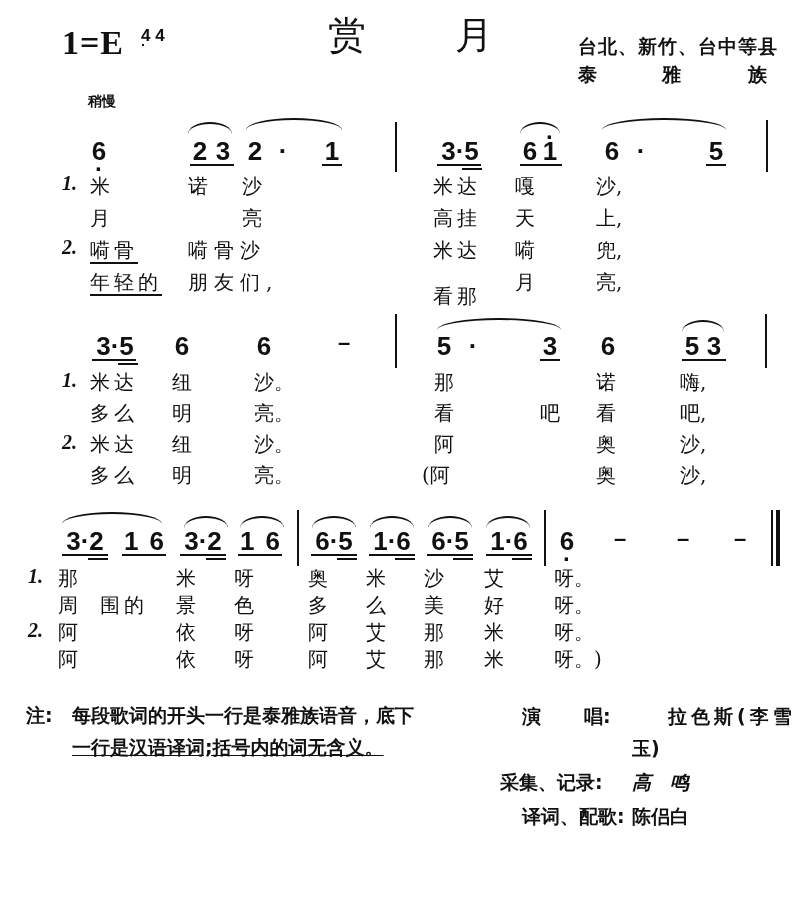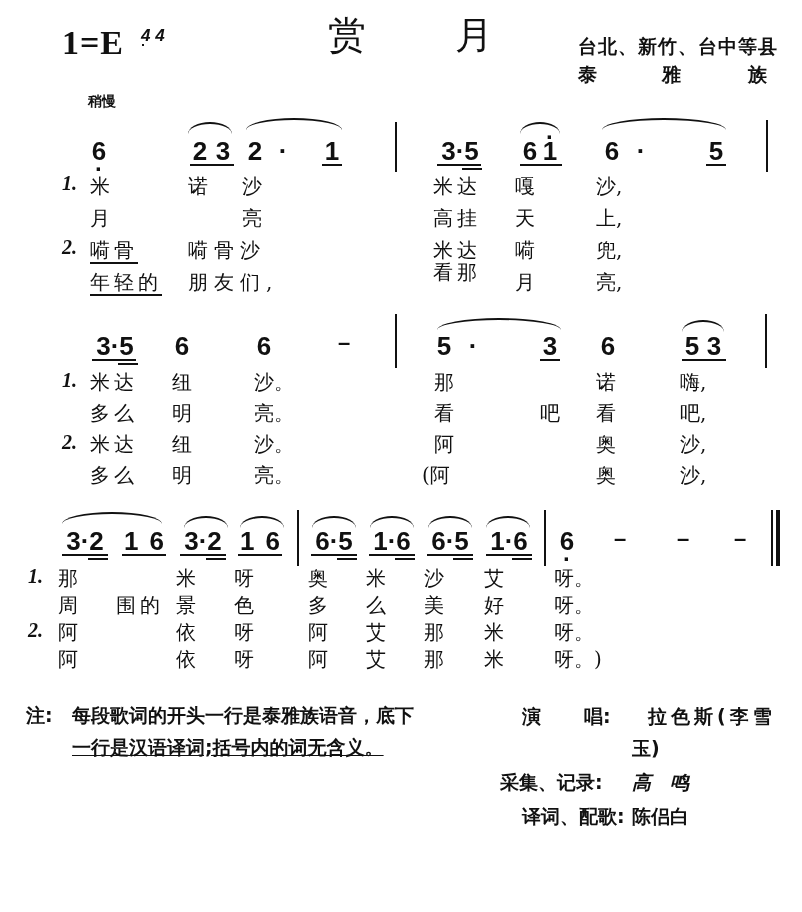--- a/index.html
+++ b/index.html
@@ -1,20 +1,20 @@
 <!DOCTYPE html>
 <html><head>
   <meta charset="utf-8">
   <style>
     html, body { margin: 0; padding: 0; background: #ffffff; }
     body { width: 802px; height: 912px; position: relative; overflow: hidden;
            font-family: "DejaVu Serif", "Liberation Serif", serif; color: #111; }
     .abs { position: absolute; white-space: nowrap; }
     .key { left: 62px; top: 24px; font-family: "Liberation Serif", serif; font-weight: bold; font-size: 34px; letter-spacing: 1px; }
-    .timesig { left: 141px; top: 28px; width: 18px; text-align: center; font-family: "Liberation Sans", sans-serif; font-weight: bold; font-size: 17px; line-height: 16px; font-style: italic; }
+    .timesig { left: 141px; top: 28px; width: 18px; text-align: center; font-family: "Liberation Sans", sans-serif; font-weight: bold; font-size: 17px; line-height: 16px; }
     .timesig .bar { display:block; border-top: 2px solid #111; margin: 0 1px; }
     .title { top: 10px; font-size: 38px; font-family: "DejaVu Serif", serif; }
     .region { left: 578px; font-size: 19px; font-weight: bold; }
     .tempo { left: 88px; top: 93px; font-size: 14px; font-weight: bold; }
     .n { font-family: "Liberation Sans", sans-serif; font-weight: bold; font-size: 26px; line-height: 26px; text-align: center; }
     .ul1 { border-bottom: 2px solid #111; }
     .ul2 { position: absolute; height: 2px; background: #111; }
     .dot-below::after { content: "·"; position: absolute; left: 50%; transform: translateX(-50%); top: 18px; font-size: 24px; }
     .dot-above::before { content: "·"; position: absolute; left: 50%; transform: translateX(-50%); top: -14px; font-size: 24px; }
     .bar { position: absolute; width: 2px; background: #111; }
@@ -94,21 +94,21 @@
   <div>
     <div class="abs lyr ul1" style="left:90px; top:238px; letter-spacing:4px;">嗬骨</div>
     <div class="abs lyr" style="left:188px; top:238px; letter-spacing:6px;">嗬骨沙</div>
     <div class="abs lyr" style="left:433px; top:238px; letter-spacing:4px;">米达</div>
     <div class="abs lyr" style="left:515px; top:238px;">嗬</div>
     <div class="abs lyr" style="left:596px; top:238px;">兜,</div>
   </div>
   <div>
     <div class="abs lyr ul1" style="left:90px; top:270px; letter-spacing:4px;">年轻的</div>
     <div class="abs lyr" style="left:188px; top:270px; letter-spacing:6px;">朋友们,</div>
-    <div class="abs lyr" style="left:433px; top:260px; letter-spacing:4px;">看那</div>
+    <div class="abs lyr" style="left:433px; top:284px; letter-spacing:4px;">看那</div>
     <div class="abs lyr" style="left:515px; top:270px;">月</div>
     <div class="abs lyr" style="left:596px; top:270px;">亮,</div>
   </div>
 </div>
 
 <div>
   <div class="slur" style="left:437px; top:318px; width:124px;"></div>
   <div class="slur" style="left:682px; top:320px; width:42px;"></div>
 
   <div class="abs n" style="left:92px; top:333px; width:46px;">3·5</div>
@@ -222,21 +222,21 @@
     <div class="abs lyr" style="left:176px; top:566px;">米</div>
     <div class="abs lyr" style="left:234px; top:566px;">呀</div>
     <div class="abs lyr" style="left:308px; top:566px;">奥</div>
     <div class="abs lyr" style="left:366px; top:566px;">米</div>
     <div class="abs lyr" style="left:424px; top:566px;">沙</div>
     <div class="abs lyr" style="left:484px; top:566px;">艾</div>
     <div class="abs lyr" style="left:554px; top:566px;">呀。</div>
   </div>
   <div>
     <div class="abs lyr" style="left:58px; top:593px;">周</div>
-    <div class="abs lyr" style="left:116px; top:593px; letter-spacing:4px;font-family:Liberation Serif, serif;">围的</div>
+    <div class="abs lyr" style="left:100px; top:593px; letter-spacing:4px;font-family:Liberation Serif, serif;">围的</div>
     <div class="abs lyr" style="left:176px; top:593px;">景</div>
     <div class="abs lyr" style="left:234px; top:593px;">色</div>
     <div class="abs lyr" style="left:308px; top:593px;">多</div>
     <div class="abs lyr" style="left:366px; top:593px;">么</div>
     <div class="abs lyr" style="left:424px; top:593px;">美</div>
     <div class="abs lyr" style="left:484px; top:593px;">好</div>
     <div class="abs lyr" style="left:554px; top:593px;">呀。</div>
   </div>
   <div>
     <div class="abs lyr" style="left:58px; top:620px;">阿</div>
@@ -262,19 +262,19 @@
 
 <div>
   <div class="abs note-text" style="left:26px; top:700px;">注:</div>
   <div class="abs note-text" style="left:72px; top:700px;">每段歌词的开头一行是泰雅族语音，底下</div>
   <div class="abs note-text" style="left:72px; top:732px;text-decoration:underline;">一行是汉语译词;括号内的词无含义。</div>
 </div>
 
 <div>
   <div class="abs credit" style="left:522px; top:704px;">演</div>
   <div class="abs credit" style="left:584px; top:704px;">唱:</div>
-  <div class="abs credit" style="left:648px; top:704px; letter-spacing:4px;">拉色斯(李雪</div>
+  <div class="abs credit" style="left:668px; top:704px; letter-spacing:4px;">拉色斯(李雪</div>
   <div class="abs credit" style="left:632px; top:736px;">玉)</div>
   <div class="abs credit" style="left:500px; top:770px;">采集、记录:</div>
   <div class="abs credit" style="left:632px; top:770px;font-style:italic;">高　鸣</div>
   <div class="abs credit" style="left:522px; top:804px;">译词、配歌:</div>
   <div class="abs credit" style="left:632px; top:804px;">陈侣白</div>
 </div>
 
 </body></html>

